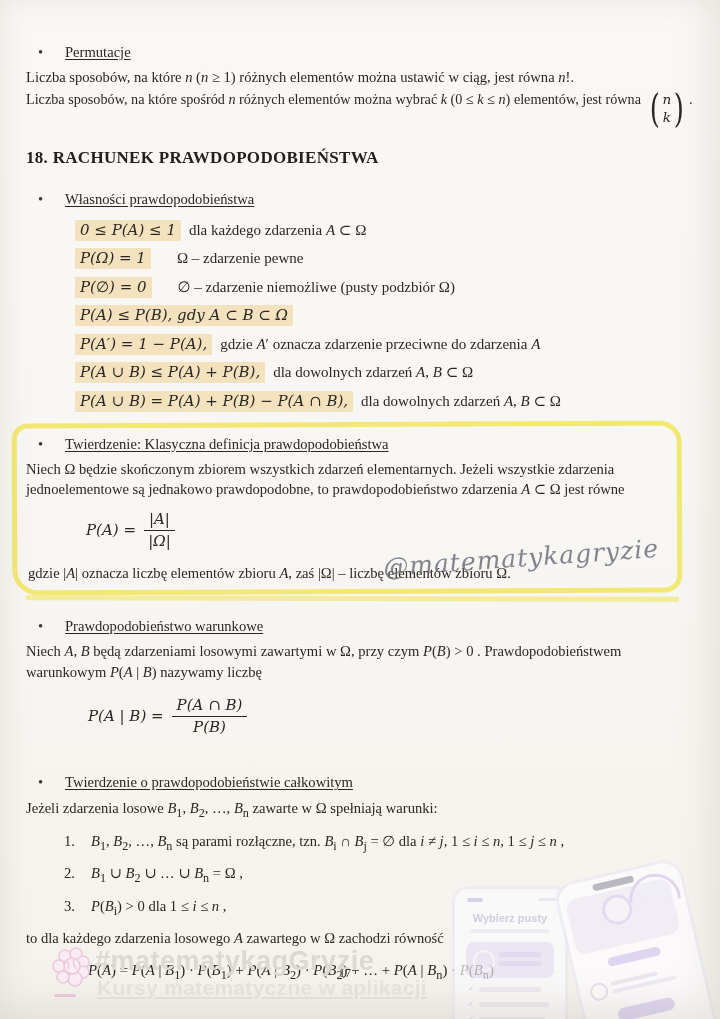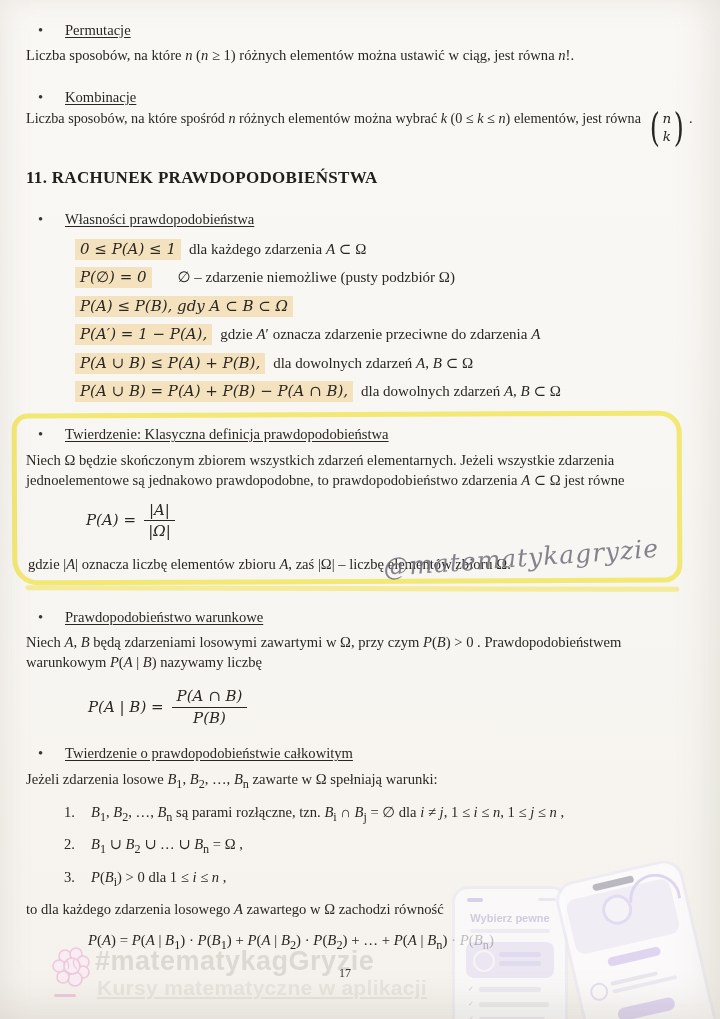--- a/index.html
+++ b/index.html
@@ -15,21 +15,21 @@
   }
   .content{position:absolute;left:26px;top:20px;width:670px;font-size:14.6px;line-height:1.4;}
   .bullet-line{margin-left:12px;}
   .bullet{display:inline-block;width:27px;color:#3a372f;}
   .sec-title{text-decoration:underline;text-underline-offset:2px;}
   .para{margin:5px 0 0 0;}
   .math{font-style:italic;font-family:"DejaVu Serif","DejaVu Sans",serif;}
   .hl{background:#f4e2bf;padding:1px 5px 2px;}
   .rest{margin-left:8px;}
 
-  #sec-perm{margin-top:0;}
+  #sec-perm{margin-top:22px;}
   #sec-komb{margin-top:21px;}
   .combo-line{display:flex;align-items:flex-start;white-space:nowrap;margin-top:2px;font-size:14.2px;}
   .binom{display:inline-flex;align-items:center;margin:0 2px 0 6px;}
   .binom .paren{font-size:40px;font-weight:400;line-height:.9;transform:scaleX(.65);font-style:normal;}
   .binom .nk{display:inline-flex;flex-direction:column;align-items:center;font-size:13.5px;line-height:1.35;}
 
   .chapter{font-size:17px;font-weight:bold;letter-spacing:.3px;margin:20px 0 0 0;color:#22201b;}
   #sec-props{margin-top:19px;}
   .props{margin:10px 0 0 49px;font-size:15px;}
   .prow{margin-bottom:7.5px;}
@@ -46,21 +46,21 @@
     background:rgba(240,226,66,.5);border-radius:3px;transform:rotate(.4deg);
   }
   .frac-line{display:flex;align-items:center;gap:8px;font-size:15px;margin:10px 0 0 60px;}
   .frac{display:inline-block;text-align:center;vertical-align:middle;line-height:1.25;}
   .frac .num{display:block;border-bottom:1.4px solid #2a2722;padding:0 5px 1px;}
   .frac .den{display:block;padding-top:1px;}
   .footnote{margin:13px 0 2px 2px;}
 
   #sec-cond{margin-top:32px;}
   #cond-frac{margin:14px 0 0 62px;}
-  #sec-total{margin-top:16px;}
+  #sec-total{margin-top:36px;}
   .olist{margin:9px 0 0 38px;}
   .olist .item{display:flex;gap:16px;margin-bottom:8.5px;}
   .olist .num{font-style:normal;}
   #total-outro{margin-top:8px;}
   #total-formula{margin:11px 0 0 62px;font-size:14.8px;}
 
   .handwriting{
     position:absolute;left:383px;top:544px;width:260px;
     font-family:"DejaVu Serif",serif;font-style:italic;font-size:25px;
     color:#70707c;transform:rotate(-4deg);letter-spacing:1px;opacity:.85;
@@ -119,43 +119,41 @@
 <body>
 
 <div class="page">
   <div class="content">
 
     <div class="bullet-line" id="sec-perm">
       <span class="bullet">•</span><span class="sec-title">Permutacje</span>
     </div>
     <p class="para">Liczba sposobów, na które <i>n</i> (<i>n</i> ≥ 1) różnych elementów można ustawić w ciąg, jest równa <i>n</i>!.</p>
 
-    <div class="bullet-line" id="sec-komb">
-      <span class="bullet">•</span><span class="sec-title">Kombinacje</span>
-    </div>
     <div class="para combo-line">
       <span>Liczba sposobów, na które spośród <i>n</i> różnych elementów można wybrać  <i>k</i> (0 ≤ <i>k</i> ≤ <i>n</i>) elementów, jest równa</span>
       <span class="binom math">
         <span class="paren">(</span>
         <span class="nk">
           <span>n</span>
           <span>k</span>
         </span>
         <span class="paren">)</span>
       </span>
       <span>.</span>
     </div>
 
-    <h1 class="chapter">11. RACHUNEK PRAWDOPODOBIEŃSTWA</h1>
+    <h1 class="chapter">18. RACHUNEK PRAWDOPODOBIEŃSTWA</h1>
 
     <div class="bullet-line" id="sec-props">
       <span class="bullet">•</span><span class="sec-title">Własności prawdopodobieństwa</span>
     </div>
     <div class="props">
       <div class="prow"><span class="hl math">0 ≤ P(A) ≤ 1</span><span class="rest">dla każdego zdarzenia  <i>A</i> ⊂ Ω</span></div>
+      <div class="prow"><span class="hl math">P(Ω) = 1</span><span class="rest" style="margin-left:26px;">Ω – zdarzenie pewne</span></div>
       <div class="prow"><span class="hl math">P(∅) = 0</span><span class="rest" style="margin-left:26px;">∅ – zdarzenie niemożliwe (pusty podzbiór Ω)</span></div>
       <div class="prow"><span class="hl math">P(A) ≤ P(B),  gdy A ⊂ B ⊂ Ω</span><span class="rest"></span></div>
       <div class="prow"><span class="hl math">P(A′) = 1 − P(A),</span><span class="rest">gdzie <i>A</i>′ oznacza zdarzenie przeciwne do zdarzenia <i>A</i></span></div>
       <div class="prow"><span class="hl math">P(A ∪ B) ≤ P(A) + P(B),</span><span class="rest">dla dowolnych zdarzeń <i>A</i>, <i>B</i> ⊂ Ω</span></div>
       <div class="prow"><span class="hl math">P(A ∪ B) = P(A) + P(B) − P(A ∩ B),</span><span class="rest">dla dowolnych zdarzeń <i>A</i>, <i>B</i> ⊂ Ω</span></div>
     </div>
 
     <div class="classic-wrap">
       <div class="marker-box"></div>
       <div class="bullet-line">
@@ -227,21 +225,21 @@
   </svg>
   <div class="logo-dash"></div>
   <div class="hashtag">#matematykagGryzie</div>
   <div class="tagline">Kursy matematyczne w aplikacji</div>
   <div class="page-number">17</div>
 
   <div class="phones">
     <div class="phone-a">
       <div class="pa-status"></div>
       <div class="pa-dots"></div>
-      <div class="pa-title">Wybierz pewne</div>
+      <div class="pa-title">Wybierz pusty</div>
       <div class="pa-sub"></div>
       <div class="pa-card"></div>
       <div class="pa-row">
           <span class="pa-check">✓</span>
           <span class="pa-bar" style="width:62px"></span>
         </div>
       <div class="pa-row">
           <span class="pa-check">✓</span>
           <span class="pa-bar" style="width:70px"></span>
         </div>

